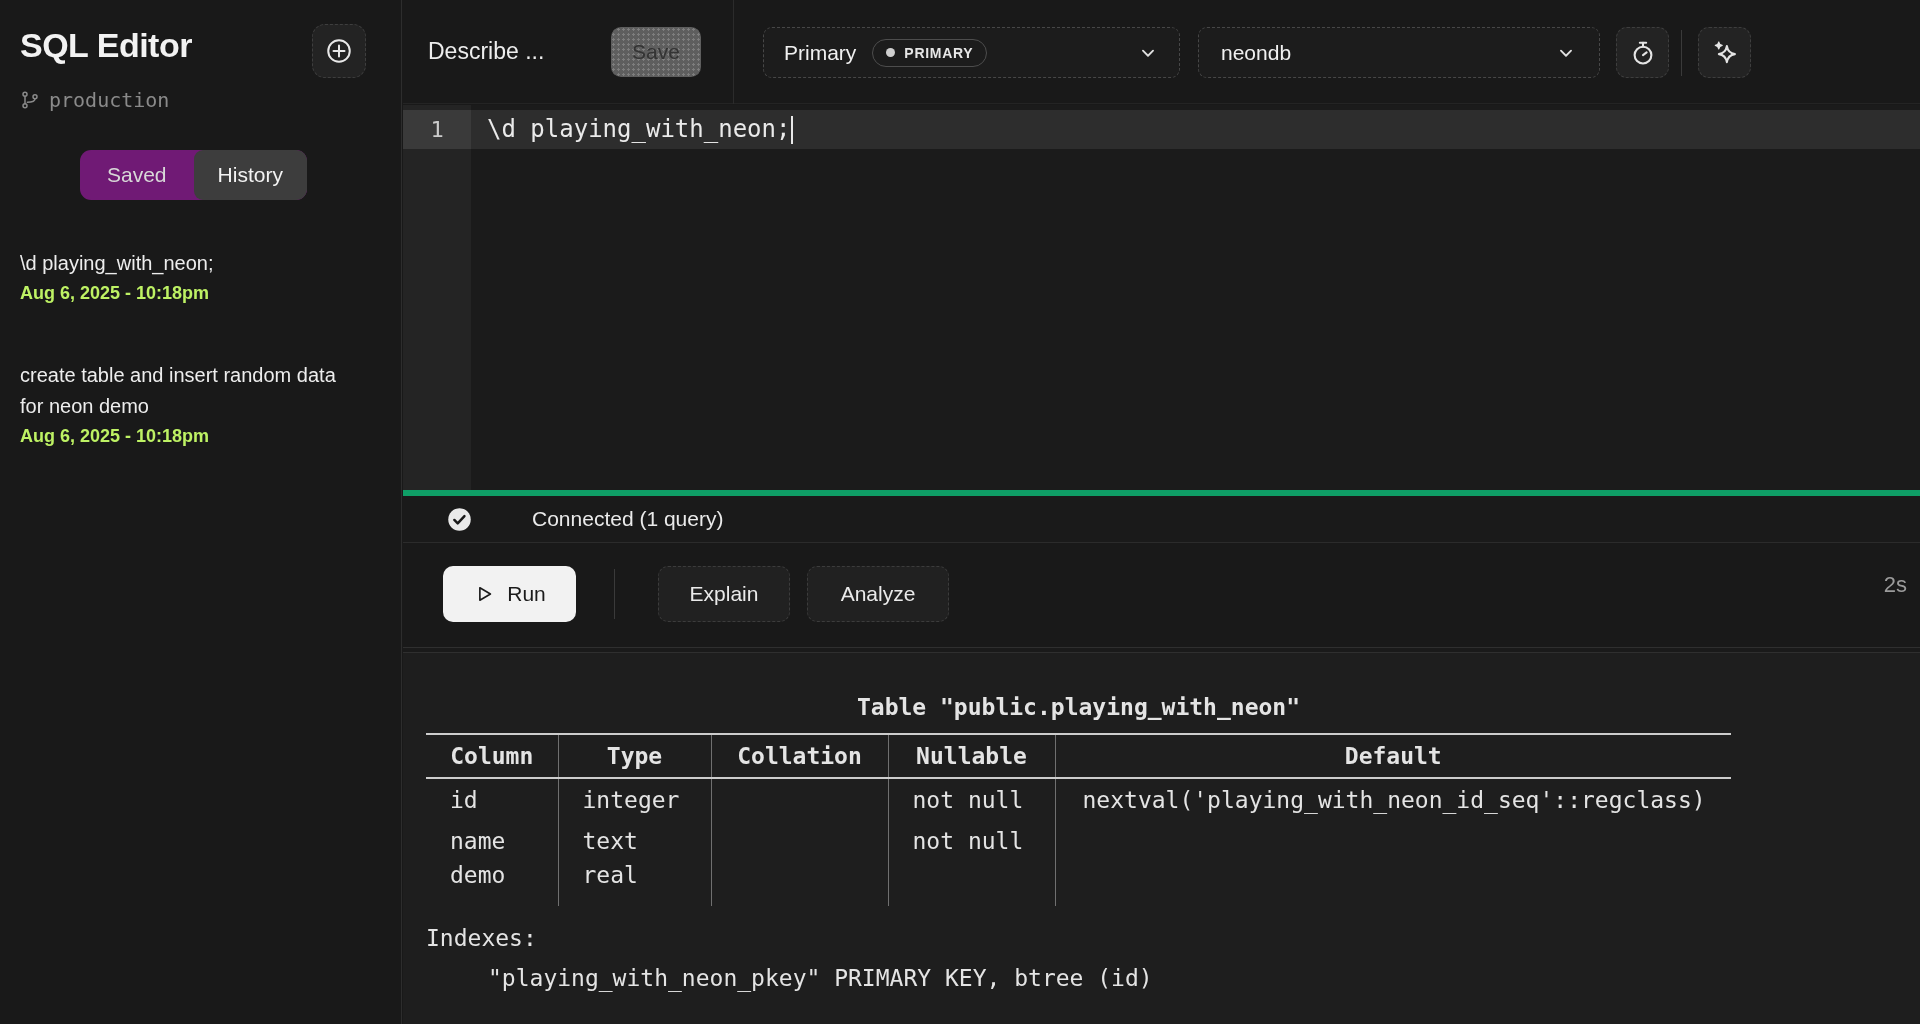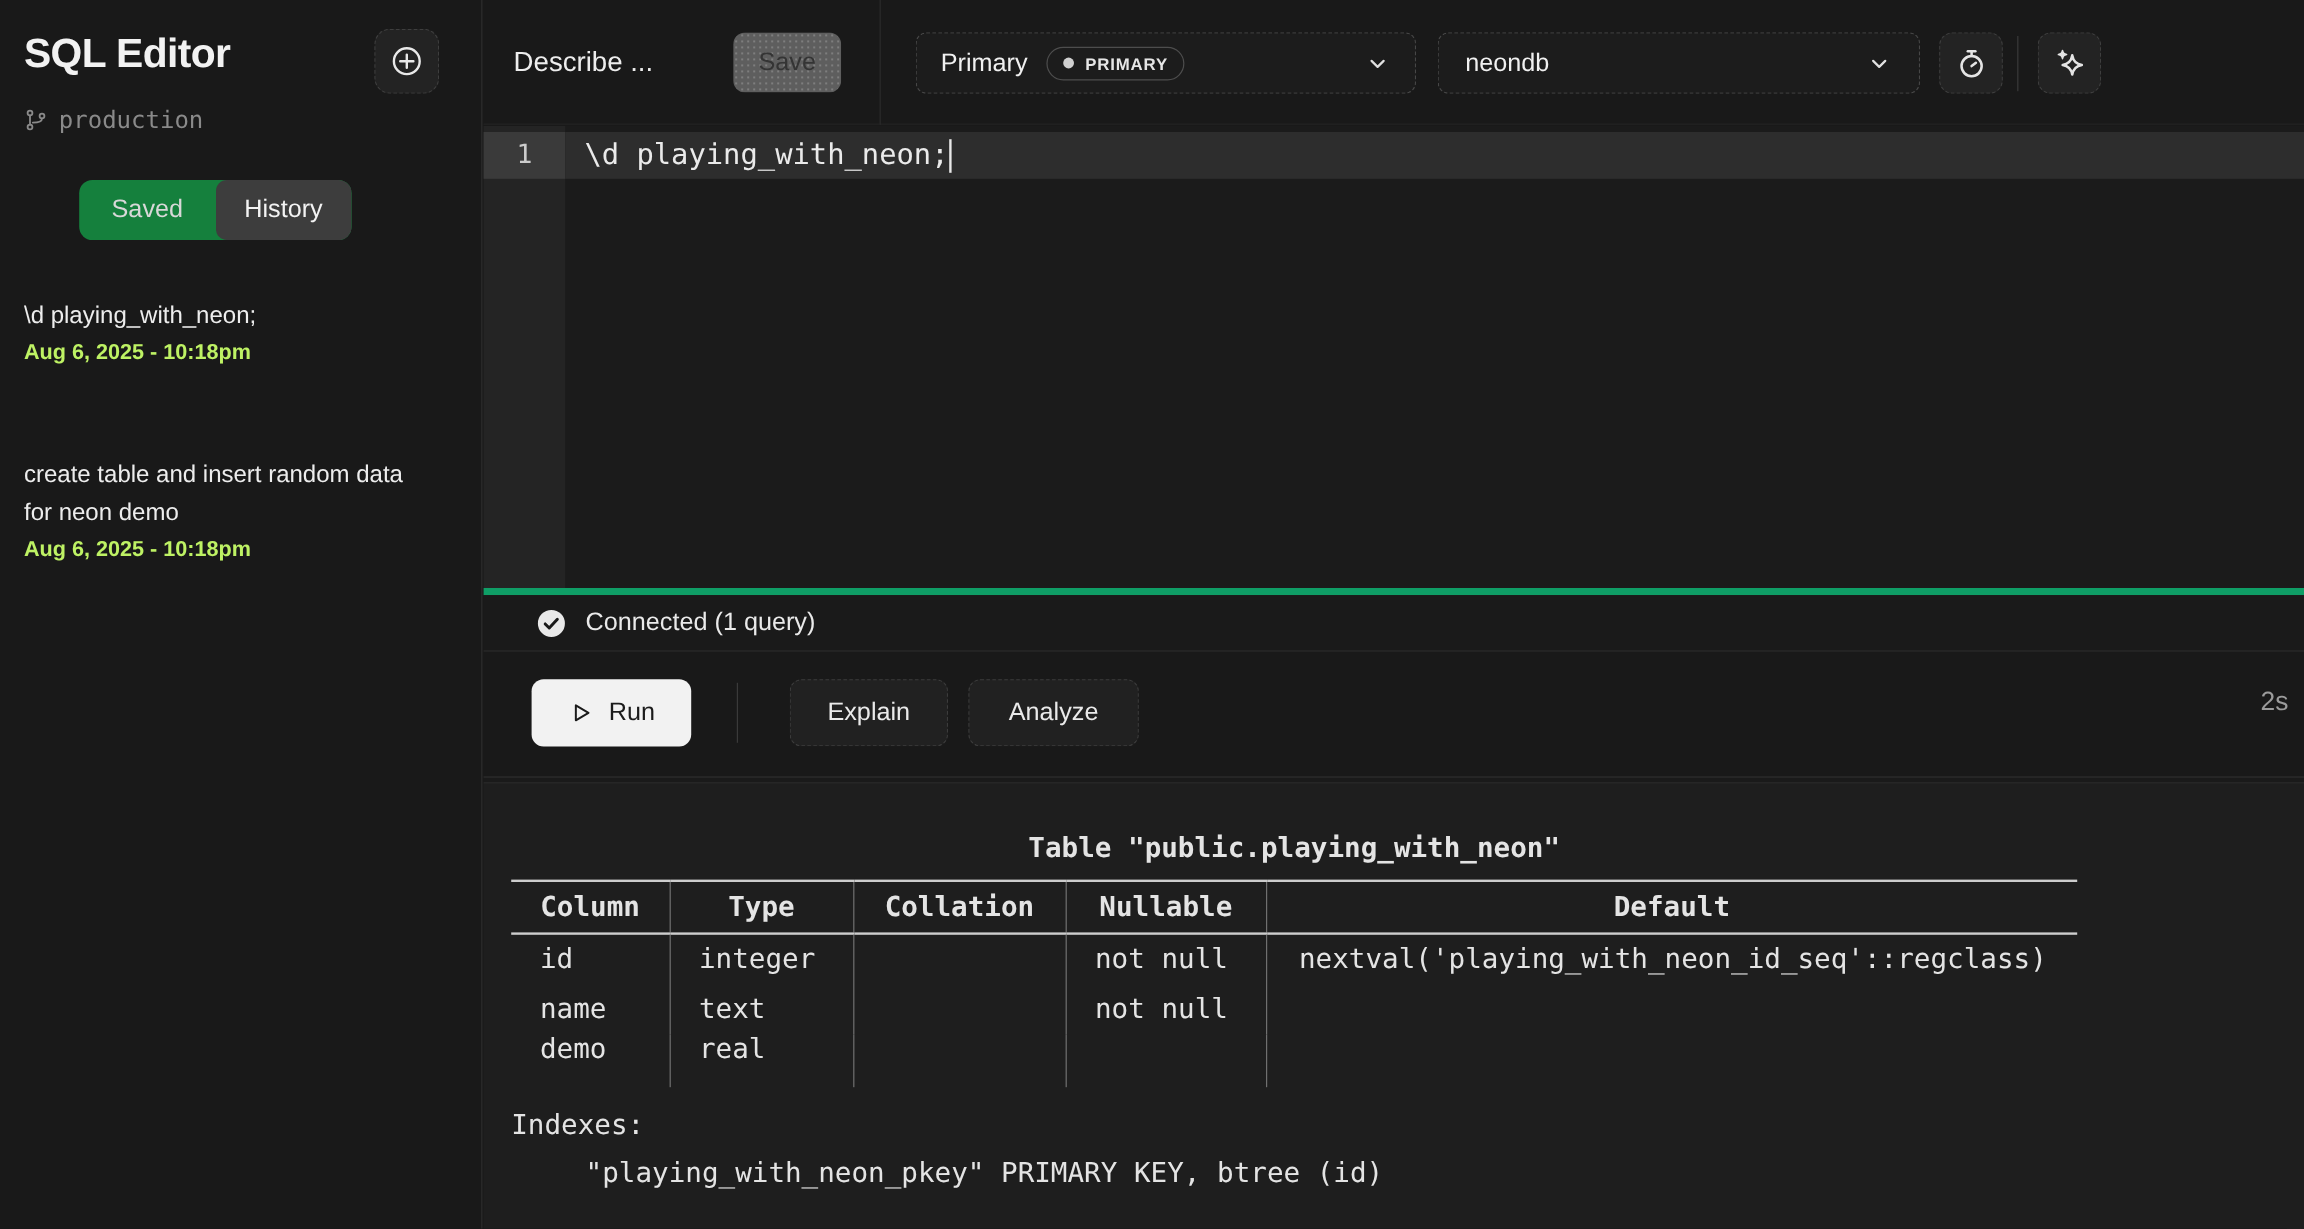--- a/index.html
+++ b/index.html
@@ -19,30 +19,30 @@
   .sidebar-header { position:absolute; left:20px; top:26px; right:20px; }
   .sidebar-title { font-size:34px; font-weight:700; color:#f2f2f2; letter-spacing:-0.5px; }
   .branch-row { position:absolute; left:20px; top:88px; display:flex; align-items:center; gap:9px; color:#8a8a8a; }
   .branch-row .label { font-family:"DejaVu Sans Mono", monospace; font-size:20px; }
   .plus-btn {
     position:absolute; left:312px; top:24px; width:54px; height:54px;
     background:#232323; border:1px dashed #3e3e3e; border-radius:13px;
     display:flex; align-items:center; justify-content:center; cursor:pointer;
   }
   .segmented {
-    position:absolute; left:66px; top:150px; width:227px; height:50px;
-    background:#15803d; border-radius:11px; display:flex; overflow:hidden;
+    position:absolute; left:80px; top:150px; width:227px; height:50px;
+    background:#701a75; border-radius:11px; display:flex; overflow:hidden;
   }
   .segment { flex:1; display:flex; align-items:center; justify-content:center; font-size:21px; color:#d8d8d8; cursor:pointer; }
   .segment.active { background:#3d3d3d; border-radius:9px; color:#f3f3f3; }
   .history-item { position:absolute; left:20px; width:330px; cursor:pointer; }
   .history-item .item-title { font-size:20px; line-height:31px; color:#ededed; }
   .history-item .item-time { font-size:18px; color:#bef264; margin-top:4px;font-weight:bold; }
   .hist-1 { top:248px; }
-  .hist-2 { top:381px; }
+  .hist-2 { top:360px; }
 
   
   .main { position:absolute; left:403px; top:0; width:1517px; height:784px; }
 
   
   .topbar { position:absolute; left:0; top:0; width:100%; height:104px; background:#191919; border-bottom:1px solid #242424; }
   .query-title { position:absolute; left:25px; top:38px; font-size:23px; font-weight:500; color:#ededed; }
   .save-btn {
     position:absolute; left:208px; top:27px; width:90px; height:50px;
     border:none; border-radius:10px; font-size:21px; color:#343434;
@@ -81,21 +81,21 @@
   .editor-gutter { position:absolute; left:0; top:0; width:68px; height:100%; background:#242424; }
   .code-line { position:absolute; left:0; top:5px; width:100%; height:39px; display:flex; }
   .code-line.current .gutter-cell { background:#3a3a3a; }
   .code-line.current .code-cell { background:#2d2d2d; }
   .gutter-cell { width:68px; text-align:center; font-family:"DejaVu Sans Mono", monospace; font-size:22px; line-height:39px; color:#cccccc; }
   .code-cell { flex:1; font-family:"DejaVu Sans Mono", monospace; font-size:24px; line-height:39px; color:#eaeaea; padding-left:16px; display:flex; align-items:center; }
   .caret { display:inline-block; width:2px; height:28px; background:#e8e8e8; margin-left:1px; }
 
   
   .green-bar { position:absolute; left:0; top:490px; width:100%; height:6px; background:#0f9e66; }
-  .connected-bar { position:absolute; left:0; top:496px; width:100%; height:47px; background:#1a1a1a; border-bottom:1px solid #2b2b2b; display:flex; align-items:center; }
+  .connected-bar { position:absolute; left:0; top:496px; width:100%; height:47px; background:#1a1a1a; border-bottom:1px solid #2b2b2b; display:flex; align-items:center;gap:44px; }
   .connected-bar .check { margin-left:43px; display:flex; }
   .connected-label { margin-left:15px; font-size:21px; color:#eaeaea; }
   .actions-bar { position:absolute; left:0; top:544px; width:100%; height:103px; background:#191919;padding-left:44px; }
   .run-btn {
     position:absolute; left:40px; top:22px; width:133px; height:56px;
     background:#f2f2f2; border:none; border-radius:10px;
     font-size:21px; font-weight:500; color:#1b1b1b;
     display:flex; align-items:center; justify-content:center; gap:12px; cursor:pointer;
     font-family:"Liberation Sans", sans-serif;
   }

